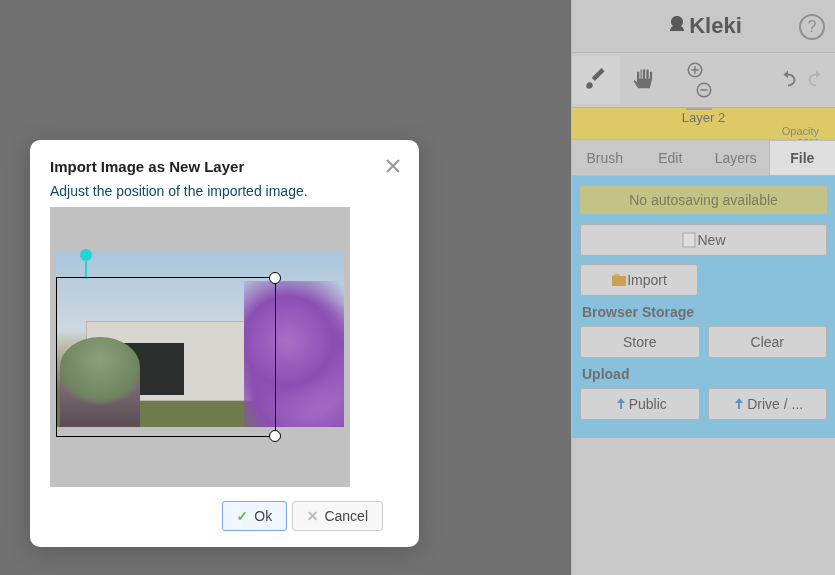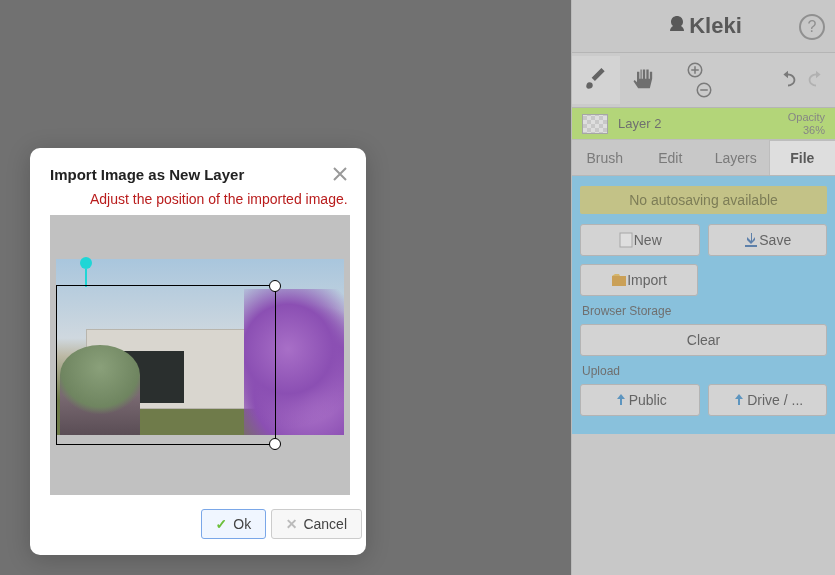--- a/index.html
+++ b/index.html
@@ -2,25 +2,25 @@
 <html><head>
 <meta charset="utf-8">
 <style>
 * { box-sizing: border-box; margin: 0; padding: 0; font-family: Arial, Helvetica, sans-serif; }
 html, body { width: 835px; height: 575px; overflow: hidden; background: #e5e5e5; position: relative; }
 
 
 .canvas-area { position: absolute; left: 0; top: 0; width: 571px; height: 575px; background: #717171; }
 
 
-.modal { position: absolute; left: 30px; top: 148px; width: 336px; background: #fff; border-radius: 10px; z-index: 10; padding: 18px 4px 16px 20px; box-shadow: 0 4px 24px rgba(0,0,0,0.2); }
+.modal { position: absolute; left: 30px; top: 140px; width: 389px; background: #fff; border-radius: 10px; z-index: 10; padding: 18px 36px 16px 20px; box-shadow: 0 4px 24px rgba(0,0,0,0.2); }
 .modal-title { font-size: 15px; font-weight: bold; color: #222; margin-bottom: 8px; }
 .modal-close { position: absolute; top: 14px; right: 14px; width: 24px; height: 24px; display:flex; align-items:center; justify-content:center; color:#999; cursor:pointer; }
 .modal-close svg { width: 16px; height: 16px; stroke: #999; stroke-width: 2; }
-.modal-subtitle { font-size: 14px; color: #b91c1c; margin-bottom: 8px; margin-left: 40px; }
+.modal-subtitle { font-size: 14px; color: #0c4a6e; margin-bottom: 8px; }
 .preview { width: 300px; height: 280px; background: #c1c1c1; position: relative; }
 .photo { position: absolute; left: 6px; top: 44px; width: 288px; height: 176px; background: linear-gradient(180deg,#a9c6dd 0%,#cfd8df 45%,#bdb9a6 55%,#6f7b4a 80%); overflow:hidden; }
 .building { position:absolute; left:30px; top:70px; width:170px; height:80px; background:#d9d6cf; border:1px solid #b8b5ad; }
 .building-win { position:absolute; left:38px; top:92px; width:90px; height:52px; background:#2a2f2e; }
 .tree { position:absolute; right:-10px; top:30px; width:110px; height:150px; background: radial-gradient(circle at 40% 40%, #a86fc7 0%, #8b4fb3 40%, transparent 70%), radial-gradient(circle at 60% 70%, #b77fd0 0%, #8b4fb3 45%, transparent 72%); }
 .yoda { position:absolute; left:4px; bottom:0; width:80px; height:90px; background: radial-gradient(circle at 50% 25%, #8aa07a 0%, #6f8560 50%, transparent 60%), linear-gradient(180deg,#7a6a72 55%,#5a4d55 100%); border-top-left-radius: 40px 30px; border-top-right-radius: 40px 30px; }
 
 .crop-box { position:absolute; left:6px; top:70px; width:220px; height:160px; border:1px solid #000; }
 .handle { position:absolute; width:12px; height:12px; background:#fff; border:1px solid #000; border-radius:50%; }
 .handle.tr { right:-6px; top:-6px; }
@@ -39,35 +39,35 @@
 .logo-row { height:52px; display:flex; align-items:center; justify-content:center; gap:0; position:relative; }
 .logo-text { font-size:22px; font-weight:bold; color:#333; }
 .help { position:absolute; right:10px; top:14px; width:26px; height:26px; border:2px solid #888; border-radius:50%; display:flex; align-items:center; justify-content:center; color:#888; font-size:16px; }
 
 .toolbar { height:56px; display:flex; align-items:center; border-top:1px solid #c0c0c0; border-bottom:1px solid #c0c0c0; background:#e2e2e2; }
 .tool { width:48px; height:48px; display:flex; align-items:center; justify-content:center; color:#555; }
 .tool.active { background:#eee; }
 .tool-zoom { width:54px; display:flex; flex-direction:column; align-items:center; justify-content:center; }
 .tool-undo { margin-left:auto; width:60px; display:flex; gap:6px; align-items:center; justify-content:center; padding-right:6px; }
 
-.layer-row { height:32px; display:flex; align-items:center; padding:0 10px; font-size:13px; color:#555; background:#bef264; border-bottom:1px solid #ccc; }
+.layer-row { height:32px; display:flex; align-items:center; padding:0 16px; font-size:13px; color:#555; background:#fde047; border-bottom:1px solid #ccc;flex-direction:column; }
 .layer-thumb { width:26px; height:20px; border:1px solid #aaa; background: repeating-conic-gradient(#ddd 0% 25%, #fff 0% 50%) 0/8px 8px; margin-right:10px; }
 .opacity { margin-left:auto; text-align:right; font-size:11px; color:#777; line-height:1.1; }
 
 .tabs { height:36px; display:flex; align-items:stretch; border-bottom:1px solid #c5c5c5; }
 .tab { flex:1; display:flex; align-items:center; justify-content:center; font-size:14px; color:#666; cursor:pointer; }
 .tab.active { background:#fff; color:#333; border-top:1px solid #ccc; border-left:1px solid #ccc;font-weight:bold; }
 
 .panel { padding:10px 8px; background:#7dd3fc; }
 .autosave { background:#d6d57a; color:#6a6a30; text-align:center; padding:6px 0; font-size:14px; border-radius:2px; margin-bottom:10px; }
 .btn-row { display:flex; gap:8px; margin-bottom:8px; }
 .pbtn { flex:1; height:32px; display:flex; align-items:center; justify-content:center; gap:0; border:1px solid #bfbfbf; background:#eee; border-radius:3px; font-size:14px; color:#444; cursor:pointer; }
 .pbtn .ico { width:16px; display:flex; justify-content:center; }
 .half { flex:1; }
-.section-label { font-size:12px; color:#555; margin:8px 0 6px 2px; }
+.section-label { font-size:14px; color:#555; margin:8px 0 6px 2px;font-weight:bold; }
 
 .dim-sidebar { position:absolute; inset:0; background:rgba(160,160,160,0.35); pointer-events:none; }
 
 svg { display:block; }
 </style>
 </head>
 <body>
 
 <div class="canvas-area"></div>
 
@@ -133,43 +133,38 @@
     <div class="autosave">No autosaving available</div>
     <div class="btn-row">
       <div class="pbtn half">
         <span class="ico">
             <svg width="14" height="16" viewBox="0 0 14 16">
               <rect x="1" y="1" width="12" height="14" fill="#fff" stroke="#aaa"></rect>
             </svg>
           </span>
         <span>New</span>
       </div>
-      <div class="pbtn half">
-        <span class="ico">
-            <svg width="14" height="14" viewBox="0 0 14 14">
-              <path fill="#3a6fb0" d="M7 0v8L3 4v3l4 4 4-4V4L8 8V0zM1 12h12v2H1z"></path>
-            </svg>
-          </span>
-        <span>Save</span>
-      </div>
     </div>
     <div class="btn-row">
       <div class="pbtn" style="flex:0 0 118px">
         <span class="ico">
             <svg width="16" height="14" viewBox="0 0 16 14">
               <path fill="#e0a030" d="M1 3h14v10H1z"></path>
               <path fill="#f0c050" d="M1 3l3-2h4l1 2z"></path>
             </svg>
           </span>
         <span>Import</span>
       </div>
     </div>
 
     <div class="section-label">Browser Storage</div>
     <div class="btn-row">
+      <div class="pbtn half">
+          <span>Store</span>
+        </div>
       <div class="pbtn half">
           <span>Clear</span>
         </div>
     </div>
 
     <div class="section-label">Upload</div>
     <div class="btn-row">
       <div class="pbtn half">
         <span class="ico">
             <svg width="12" height="12" viewBox="0 0 12 12">

